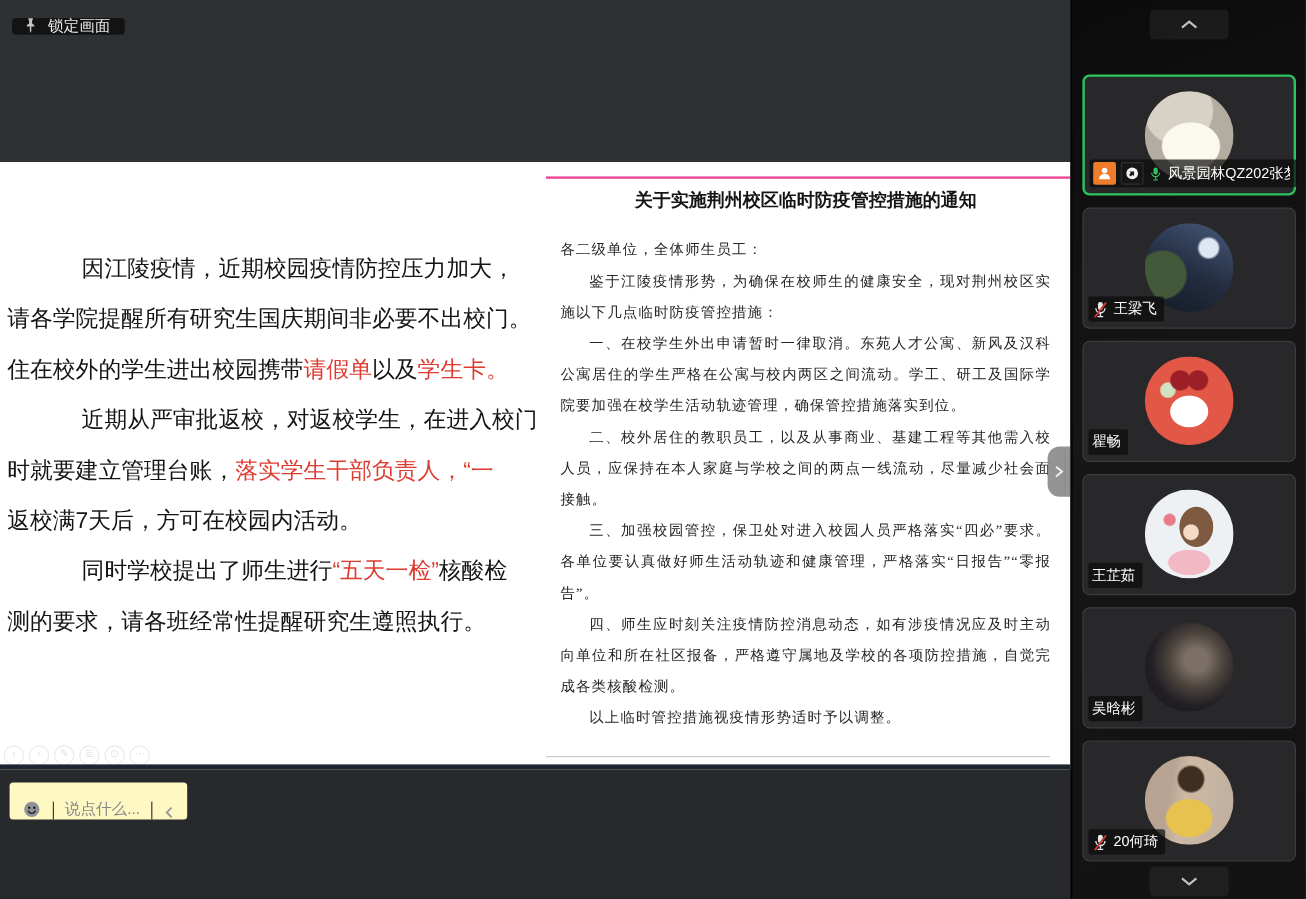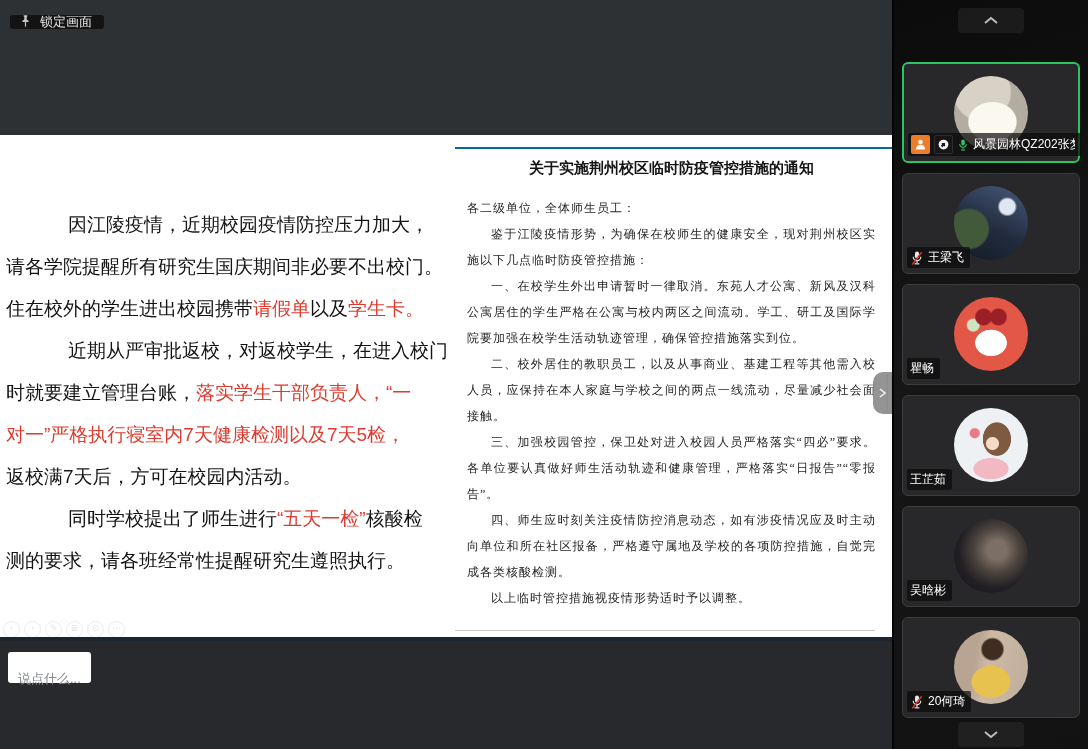--- a/index.html
+++ b/index.html
@@ -18,35 +18,35 @@
 
   
   .slide{position:absolute;left:6px;top:69px;width:449px;}
   .slide-line{height:42px;line-height:42px;font-size:19px;color:#141414;font-weight:500;
               white-space:nowrap;overflow:hidden;}
   .slide-line.indent{padding-left:62px;}
   .slide-line .red{color:var(--slide-red,#dd3b2f);}
 
   
   .docc{position:absolute;left:455px;top:12px;width:437px;height:492px;box-sizing:border-box;
-        border-top:2px solid #0369a1;padding:2px 16px 0 12px;overflow:hidden;}
+        border-top:2px solid #ec4899;padding:2px 16px 0 12px;overflow:hidden;}
   .doc-title{text-align:center;font-weight:bold;font-size:15px;line-height:22px;color:#151515;margin:6px 0 16px 0;}
   .doc-body p{margin:0;font-family:"Liberation Serif","DejaVu Serif",serif;font-size:12px;line-height:26px;
               letter-spacing:1px;color:#262626;text-align:justify;text-indent:2em;}
   .doc-body p.greeting{text-indent:0;}
   .doc-bottom-line{position:absolute;left:455px;top:495px;width:420px;border-top:1px solid #c9c9c9;}
 
   
   .presenter-toolbar{position:absolute;left:3px;top:486px;display:flex;gap:4px;opacity:0.5;}
   .circle-icon{width:15px;height:15px;border:1px solid #d6d6d6;border-radius:50%;background:#fff;
                color:#c9c9c9;font-size:9px;line-height:13px;text-align:center;cursor:pointer;}
 
   
   .chat-bar{position:absolute;left:8px;top:652px;height:31px;display:flex;align-items:flex-end;
-            background:#ffffff;border-radius:3px;padding:0 10px;gap:9px;flex-direction:column;}
+            background:#fef9c3;border-radius:3px;padding:0 10px;gap:9px;}
   .chat-divider{width:1px;height:15px;background:#3a3b3d;}
   .chat-placeholder{font-size:13px;color:#85878b;cursor:text;}
 
   
   .handle{position:absolute;left:873px;top:372px;width:19px;height:42px;background:rgba(125,125,125,0.82);
           border-radius:10px 0 0 10px;display:flex;align-items:center;justify-content:center;cursor:pointer;}
   .grip{position:absolute;left:887px;top:374px;height:38px;width:3px;
         border-left:1px solid #8d8d8d;border-right:1px solid #8d8d8d;}
 
   
@@ -101,21 +101,20 @@
   <div class="main">
     <div class="top-band"></div>
 
     <div class="share">
       <div class="slide">
           <div class="slide-line indent"><span>因江陵疫情，近期校园疫情防控压力加大，</span></div>
           <div class="slide-line"><span>请各学院提醒所有研究生国庆期间非必要不出校门。</span></div>
           <div class="slide-line"><span>住在校外的学生进出校园携带</span><span class="red">请假单</span><span>以及</span><span class="red">学生卡。</span></div>
           <div class="slide-line indent"><span>近期从严审批返校，对返校学生，在进入校门</span></div>
           <div class="slide-line"><span>时就要建立管理台账，</span><span class="red">落实学生干部负责人，“一</span></div>
-          <div class="slide-line"><span class="red">对一”严格执行寝室内7天健康检测以及7天5检，</span></div>
           <div class="slide-line"><span>返校满7天后，方可在校园内活动。</span></div>
           <div class="slide-line indent"><span>同时学校提出了师生进行</span><span class="red">“五天一检”</span><span>核酸检</span></div>
           <div class="slide-line"><span>测的要求，请各班经常性提醒研究生遵照执行。</span></div>
         </div>
 
       <div class="docc">
         <div class="doc-title">关于实施荆州校区临时防疫管控措施的通知</div>
         <div class="doc-body">
             <p class="greeting">各二级单位，全体师生员工：</p>
             <p>鉴于江陵疫情形势，为确保在校师生的健康安全，现对荆州校区实施以下几点临时防疫管控措施：</p>

